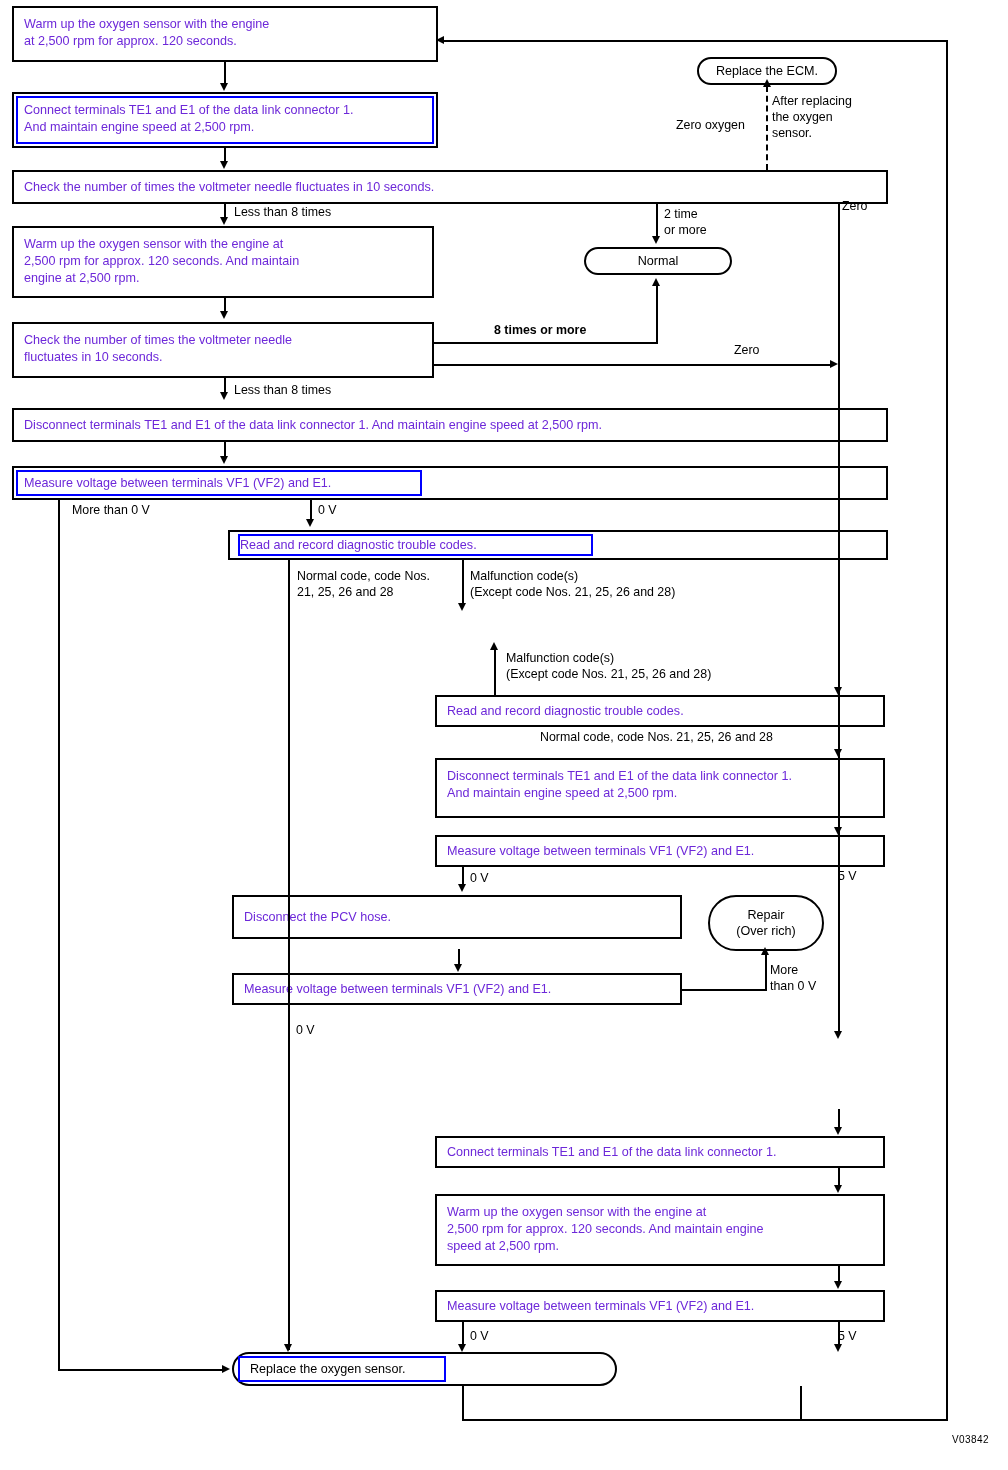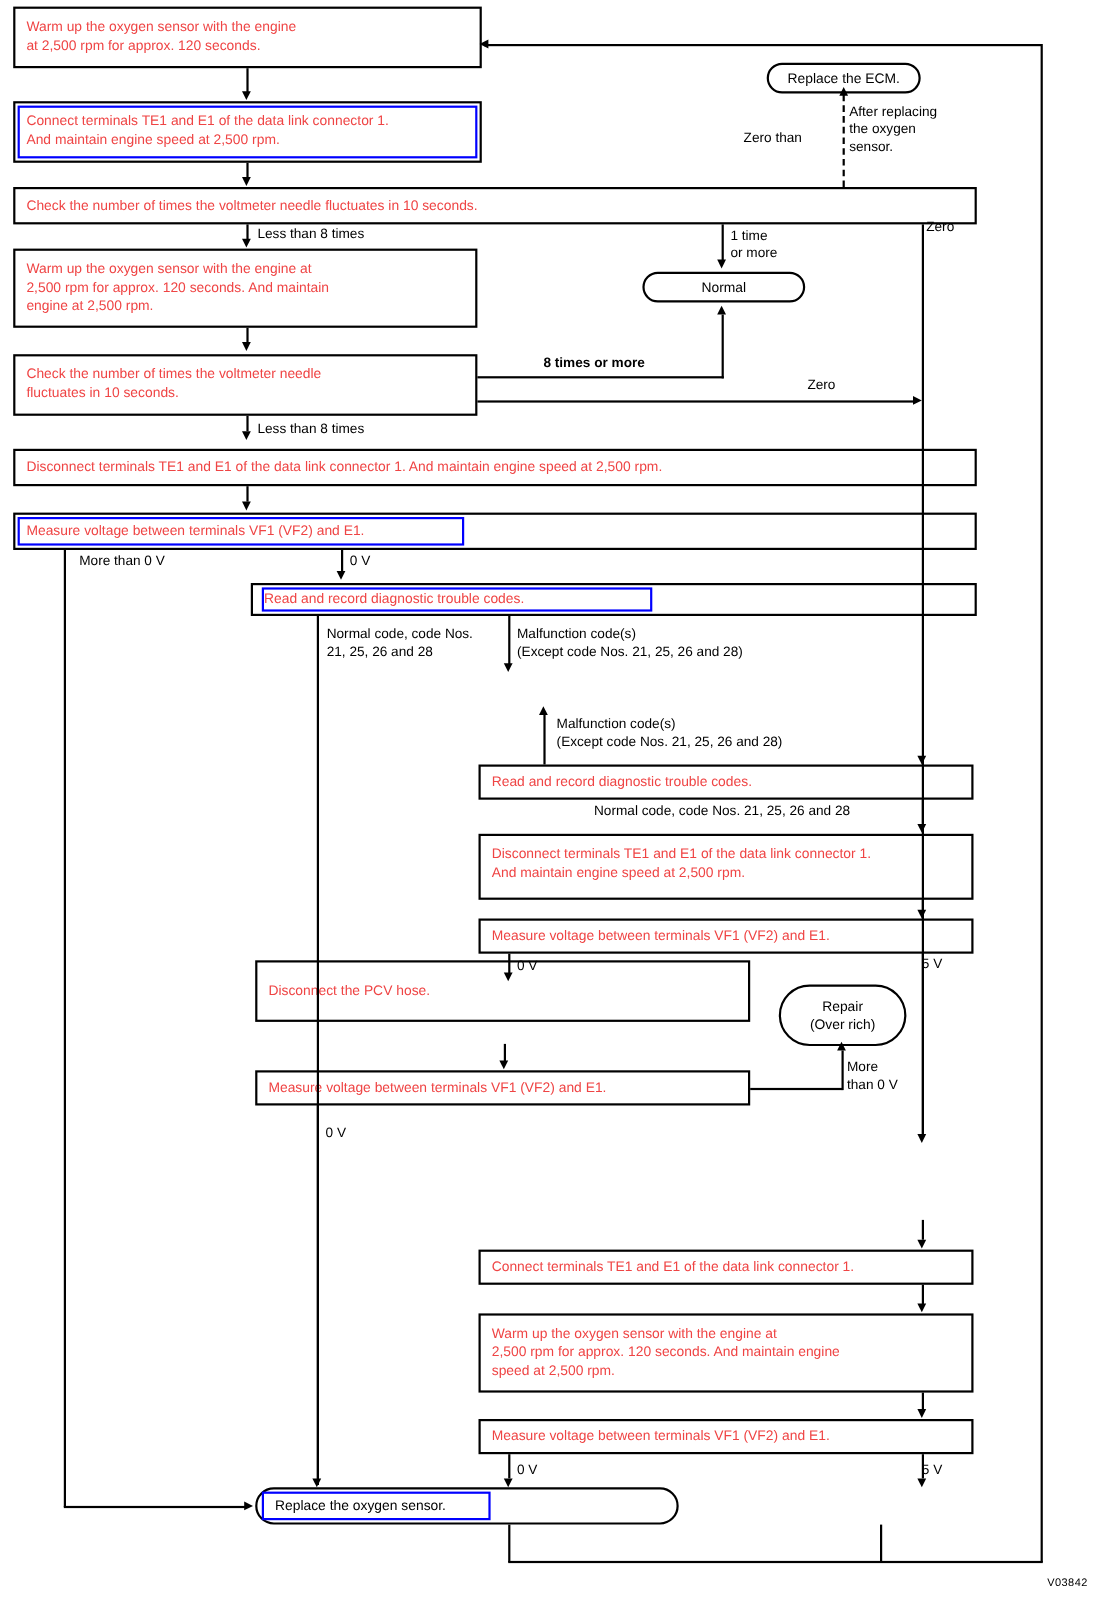--- a/index.html
+++ b/index.html
@@ -1,20 +1,20 @@
 <!DOCTYPE html>
 <html><head>
 <meta charset="utf-8">
 <style>
   html,body{margin:0;padding:0;background:#ffffff;}
   body{font-family:"Liberation Sans", sans-serif;}
   #stage{position:relative;width:1008px;height:1470px;background:#fff;overflow:hidden;}
   .node{position:absolute;box-sizing:border-box;border:2px solid #000;background:#fff;}
   .node .txt{position:absolute;left:10px;right:6px;top:50%;transform:translateY(-50%);
-             font-size:12.6px;line-height:17px;color:#ef4444;white-space:pre-line;}
+             font-size:12.6px;line-height:17px;color:#6d28d9;white-space:pre-line;}
   .node.lead .txt{top:8px;transform:none;}
   .oval{position:absolute;box-sizing:border-box;border:2.5px solid #000;background:#fff;
         border-radius:999px;display:flex;align-items:center;justify-content:center;
         text-align:center;font-size:12.6px;line-height:16px;color:#000;white-space:pre-line;}
   .hl{position:absolute;box-sizing:border-box;border:2px solid #0000ff;pointer-events:none;}
   .lbl{position:absolute;font-size:12.4px;line-height:16px;color:#000;white-space:pre-line;}
   .ln{position:absolute;background:#000;}
   .lnh{height:1.6px;}
   .lnv{width:1.6px;}
   .dash{position:absolute;width:0;border-left:2px dashed #000;}
@@ -76,21 +76,21 @@
 
   <div class="node lead" style="left:435px;top:758px;width:450px;height:60px;">
     <div class="txt">Disconnect terminals TE1 and E1 of the data link connector 1.
 And maintain engine speed at 2,500 rpm.</div>
   </div>
 
   <div class="node" style="left:435px;top:835px;width:450px;height:32px;">
     <div class="txt">Measure voltage between terminals VF1 (VF2) and E1.</div>
   </div>
 
-  <div class="node" style="left:232px;top:873px;width:450px;height:56px;">
+  <div class="node" style="left:232px;top:895px;width:450px;height:44px;">
     <div class="txt">Disconnect the PCV hose.</div>
   </div>
 
   <div class="node" style="left:232px;top:973px;width:450px;height:32px;">
     <div class="txt">Measure voltage between terminals VF1 (VF2) and E1.</div>
   </div>
 
 
   <div class="node" style="left:435px;top:1136px;width:450px;height:32px;">
     <div class="txt">Connect terminals TE1 and E1 of the data link connector 1.</div>
@@ -111,26 +111,26 @@
   <div class="oval" style="left:584px;top:247px;width:148px;height:28px;">Normal</div>
 
 
   <div class="oval" style="left:708px;top:895px;width:116px;height:56px;">Repair
 (Over rich)</div>
 
   <div class="oval" style="left:232px;top:1352px;width:385px;height:34px;justify-content:flex-start;padding-left:16px;">Replace the oxygen sensor.</div>
   <div class="hl" style="left:238px;top:1356px;width:208px;height:26px;"></div>
 
 
-  <div class="lbl" style="left:676px;top:117px;">Zero than</div>
+  <div class="lbl" style="left:676px;top:117px;">Zero oxygen</div>
   <div class="lbl" style="left:772px;top:93px;">After replacing
 the oxygen
 sensor.</div>
   <div class="lbl" style="left:234px;top:204px;">Less than 8 times</div>
-  <div class="lbl" style="left:664px;top:206px;">1 time
+  <div class="lbl" style="left:664px;top:206px;">2 time
 or more</div>
   <div class="lbl" style="left:842px;top:198px;">Zero</div>
   <div class="lbl" style="left:494px;top:322px;font-weight:bold;">8 times or more</div>
   <div class="lbl" style="left:734px;top:342px;">Zero</div>
   <div class="lbl" style="left:234px;top:382px;">Less than 8 times</div>
   <div class="lbl" style="left:72px;top:502px;">More than 0 V</div>
   <div class="lbl" style="left:318px;top:502px;">0 V</div>
   <div class="lbl" style="left:297px;top:568px;">Normal code, code Nos.
 21, 25, 26 and 28</div>
   <div class="lbl" style="left:470px;top:568px;">Malfunction code(s)

